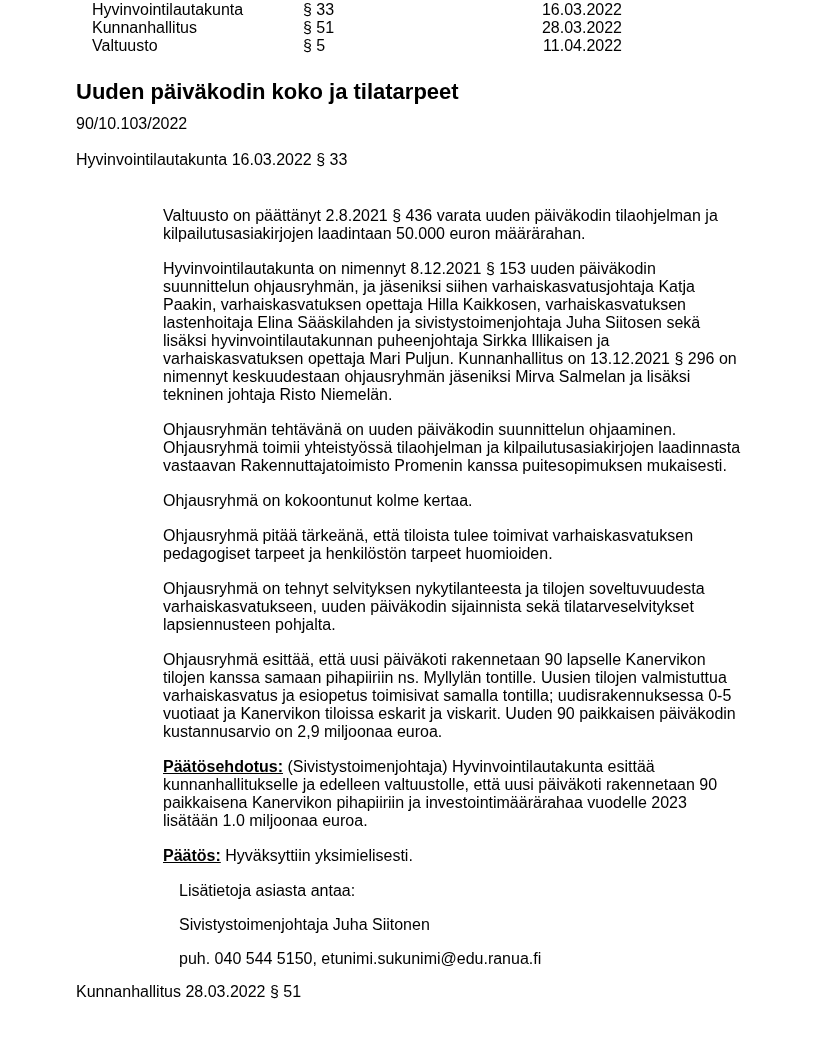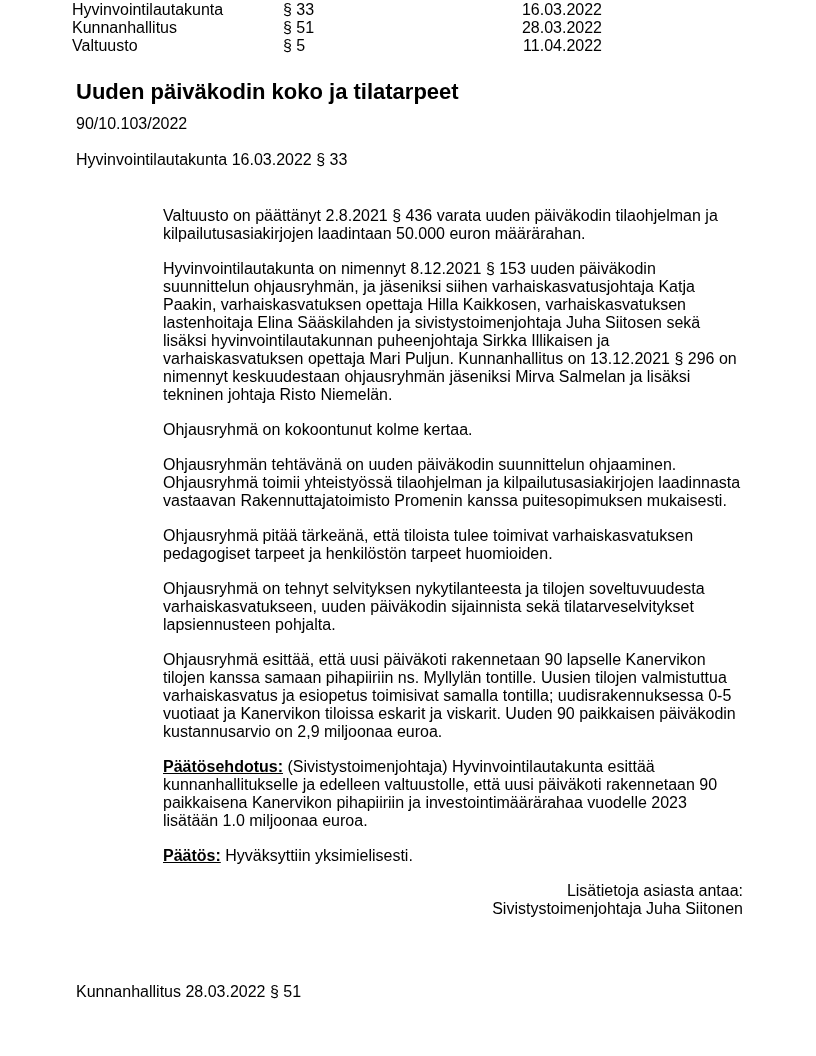--- a/index.html
+++ b/index.html
@@ -1,30 +1,30 @@
 <!DOCTYPE html>
 <html><head>
 <meta charset="utf-8">
 <style>
   html, body { margin: 0; padding: 0; background: #ffffff; }
   body {
     width: 816px; height: 1056px; position: relative; overflow: hidden;
     font-family: "Liberation Sans", sans-serif; color: #000; font-size: 16px;
   }
-  .hdr-row { position: absolute; left: 72px; width: 530px; height: 19px; font-size: 16px; line-height: 19px; }
+  .hdr-row { position: absolute; left: 92px; width: 530px; height: 19px; font-size: 16px; line-height: 19px; }
   .hdr-row .c1 { position: absolute; left: 0; }
   .hdr-row .c2 { position: absolute; left: 211px; }
   .hdr-row .c3 { position: absolute; right: 0; }
   .title { position: absolute; left: 76px; top: 80px; font-size: 22px; font-weight: bold; line-height: 23px; }
   .ref { position: absolute; left: 76px; top: 114px; line-height: 19px; }
   .meet { position: absolute; left: 76px; top: 150px; line-height: 19px; }
   .body { position: absolute; left: 163px; top: 207px; width: 580px; line-height: 18px; font-size: 16px; }
   .body p { margin: 0 0 17px 0; }
   .lbl { font-weight: bold; text-decoration: underline; }
-  .contact p { margin: 0; text-align: right; }
+  .contact p { margin: 16px; }
   .foot { position: absolute; left: 76px; top: 982px; line-height: 19px; }
 </style>
 </head>
 <body>
 
 <div>
   <div class="hdr-row" style="top:0px;">
     <span class="c1">Hyvinvointilautakunta</span>
     <span class="c2">§ 33</span>
     <span class="c3">16.03.2022</span>
@@ -41,26 +41,27 @@
   </div>
 </div>
 
 <div class="title">Uuden päiväkodin koko ja tilatarpeet</div>
 <div class="ref">90/10.103/2022</div>
 <div class="meet">Hyvinvointilautakunta 16.03.2022 § 33</div>
 
 <div class="body">
   <p>Valtuusto on päättänyt 2.8.2021 § 436 varata uuden päiväkodin tilaohjelman ja kilpailutusasiakirjojen laadintaan 50.000 euron määrärahan.</p>
   <p>Hyvinvointilautakunta on nimennyt 8.12.2021 § 153 uuden päiväkodin suunnittelun ohjausryhmän, ja jäseniksi siihen varhaiskasvatusjohtaja Katja Paakin, varhaiskasvatuksen opettaja Hilla Kaikkosen, varhaiskasvatuksen lastenhoitaja Elina Sääskilahden ja sivistystoimenjohtaja Juha Siitosen sekä lisäksi hyvinvointilautakunnan puheenjohtaja Sirkka Illikaisen ja varhaiskasvatuksen opettaja Mari Puljun. Kunnanhallitus on 13.12.2021 § 296 on nimennyt keskuudestaan ohjausryhmän jäseniksi Mirva Salmelan ja lisäksi tekninen johtaja Risto Niemelän.</p>
+  <p>Ohjausryhmän tehtävänä on uuden päiväkodin suunnittelun ohjaaminen. Ohjausryhmä toimii yhteistyössä tilaohjelman ja kilpailutusasiakirjojen laadinnasta vastaavan Rakennuttajatoimisto Promenin kanssa puitesopimuksen mukaisesti.</p>
   <p>Ohjausryhmä on kokoontunut kolme kertaa.</p>
-  <p>Ohjausryhmän tehtävänä on uuden päiväkodin suunnittelun ohjaaminen. Ohjausryhmä toimii yhteistyössä tilaohjelman ja kilpailutusasiakirjojen laadinnasta vastaavan Rakennuttajatoimisto Promenin kanssa puitesopimuksen mukaisesti.</p>
   <p>Ohjausryhmä pitää tärkeänä, että tiloista tulee toimivat varhaiskasvatuksen pedagogiset tarpeet ja henkilöstön tarpeet huomioiden.</p>
   <p>Ohjausryhmä on tehnyt selvityksen nykytilanteesta ja tilojen soveltuvuudesta varhaiskasvatukseen, uuden päiväkodin sijainnista sekä tilatarveselvitykset lapsiennusteen pohjalta.</p>
   <p>Ohjausryhmä esittää, että uusi päiväkoti rakennetaan 90 lapselle Kanervikon tilojen kanssa samaan pihapiiriin ns. Myllylän tontille. Uusien tilojen valmistuttua varhaiskasvatus ja esiopetus toimisivat samalla tontilla; uudisrakennuksessa 0-5 vuotiaat ja Kanervikon tiloissa eskarit ja viskarit. Uuden 90 paikkaisen päiväkodin kustannusarvio on 2,9 miljoonaa euroa.</p>
   <p><span class="lbl">Päätösehdotus:</span><span> (Sivistystoimenjohtaja) Hyvinvointilautakunta esittää kunnanhallitukselle ja edelleen valtuustolle, että uusi päiväkoti rakennetaan 90 paikkaisena Kanervikon pihapiiriin ja investointimäärärahaa vuodelle 2023 lisätään 1.0 miljoonaa euroa.</span></p>
   <p><span class="lbl">Päätös:</span><span> Hyväksyttiin yksimielisesti.</span></p>
   <div class="contact">
     <p>Lisätietoja asiasta antaa:</p>
     <p>Sivistystoimenjohtaja Juha Siitonen</p>
+    <p>puh. 040 544 5150, etunimi.sukunimi@edu.ranua.fi</p>
   </div>
 </div>
 
 <div class="foot">Kunnanhallitus 28.03.2022 § 51</div>
 
 </body></html>

